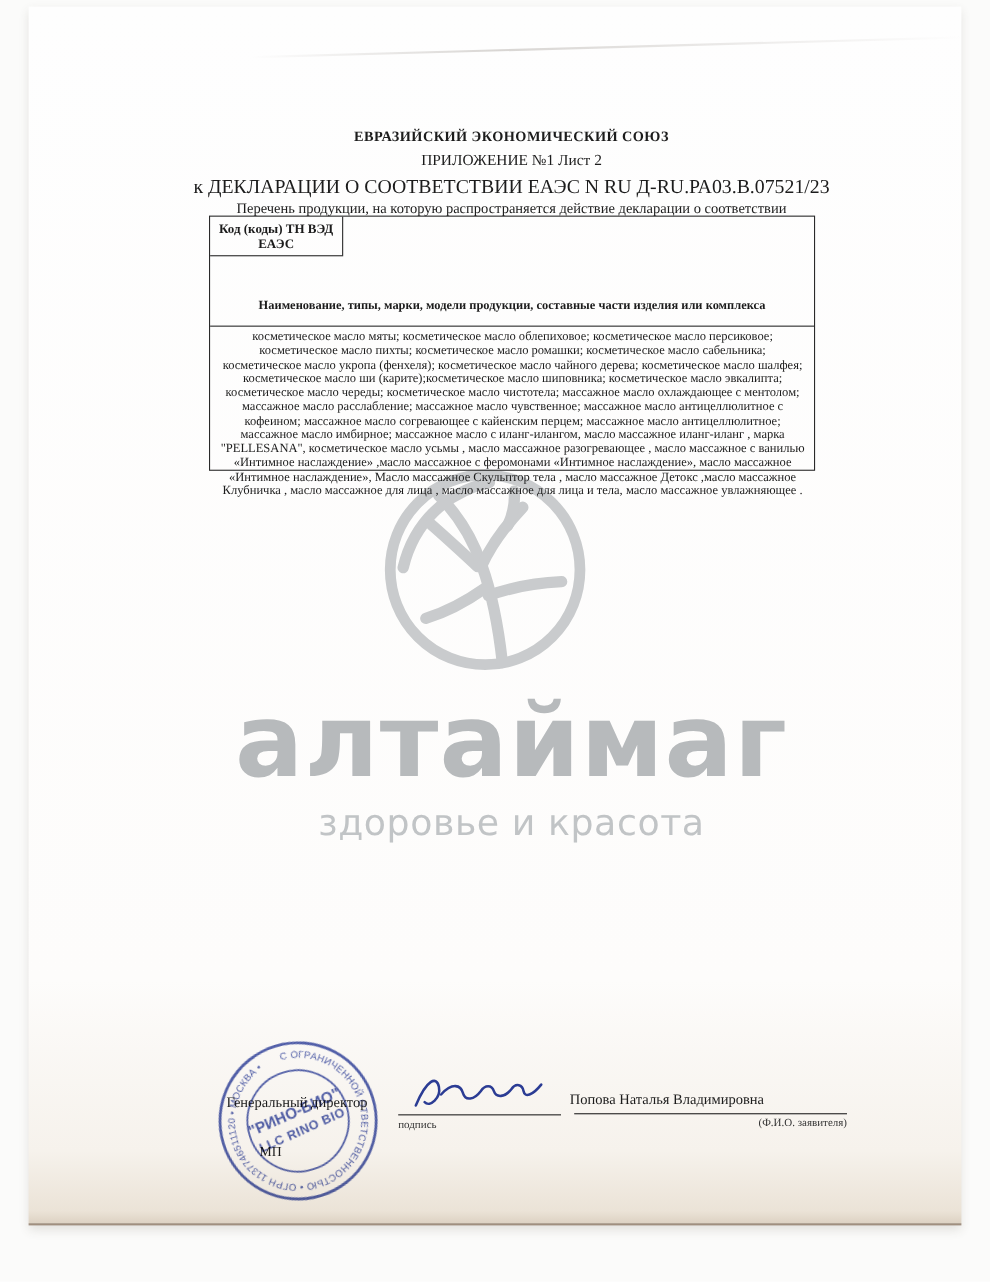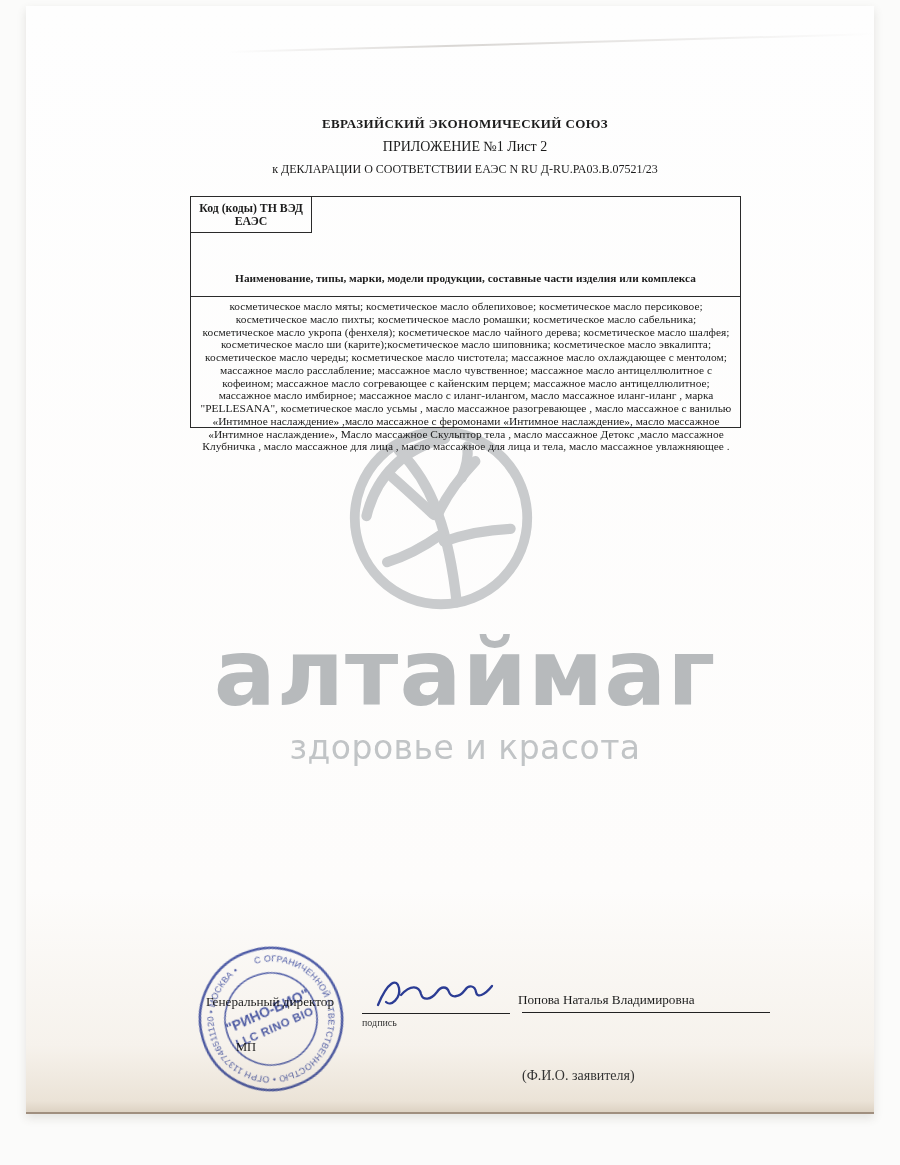--- a/index.html
+++ b/index.html
@@ -19,21 +19,21 @@
   }
   .crease{
     left:228px;top:42px;width:648px;height:2px;
     background:linear-gradient(90deg,rgba(140,132,124,0),rgba(140,132,124,.55) 35%,rgba(140,132,124,.25) 70%,rgba(140,132,124,0));
     transform:rotate(-1.6deg);opacity:.6;
   }
   
   .header{left:65px;top:115px;width:800px;text-align:center;line-height:17px;}
   .h-title{font-size:13px;font-weight:bold;letter-spacing:.4px;margin-bottom:6px;}
   .h-sub{font-size:14px;margin-bottom:6px;}
-  .h-decl{font-size:12px;margin-bottom:3px;}
+  .h-decl{font-size:18px;margin-bottom:3px;}
   .h-desc{font-size:13.2px;}
   
   .doc-table{
     left:190px;top:196px;width:551px;height:232px;
     border:1.7px solid #2a2a2a;display:flex;box-sizing:border-box;flex-direction:column;
   }
   .col1{width:121px;border-right:1.4px solid #2a2a2a;display:flex;flex-direction:column;box-sizing:border-box;}
   .col2{flex:1;display:flex;flex-direction:column;box-sizing:border-box;margin-top:28px;}
   .th{height:36px;border-bottom:1.4px solid #2a2a2a;font-weight:bold;text-align:center;
       display:flex;align-items:center;justify-content:center;box-sizing:border-box;padding:1px 4px;}
@@ -50,21 +50,21 @@
   .wm-tagline{left:15px;top:728px;width:900px;text-align:center;
     font-family:"DejaVu Sans", sans-serif;font-size:33px;color:#c1c4c6;letter-spacing:.5px;}
   
   .director{left:206px;top:994px;font-size:13.2px;}
   .mp{left:236px;top:1040px;font-size:12.5px;}
   .sig-art{left:365px;top:974px;width:140px;height:40px;}
   .sig-line{left:362px;top:1013px;width:148px;border-top:1.5px solid #222;}
   .sig-caption{left:362px;top:1017px;width:148px;text-align:left;font-size:10px;color:#333;}
   .fio-name{left:518px;top:992px;width:258px;text-align:left;font-size:13.2px;}
   .fio-line{left:522px;top:1012px;width:248px;border-top:1.5px solid #222;}
-  .fio-caption{left:522px;top:1068px;width:248px;text-align:left;font-size:14px;color:#333;}
+  .fio-caption{left:522px;top:1016px;width:248px;text-align:right;font-size:10px;color:#333;}
   
   .stamp{
     left:196px;top:944px;width:150px;height:150px;
     transform:rotate(-17deg);
     mix-blend-mode:multiply;opacity:.92;filter:blur(.3px);
   }
   .stamp text, .stamp textPath{
     font-family:"Liberation Sans", sans-serif;
     fill:#4353a8;
   }
@@ -90,20 +90,21 @@
     <path d="M103,124 C125,116 148,112 171,111"></path>
     <path d="M100,117 C83,129 65,139 45,145"></path>
   </svg>
   <div class="abs wm-brand wm">алтаймаг</div>
   <div class="abs wm-tagline wm">здоровье и красота</div>
 
   <div class="abs header">
     <div class="h-title">ЕВРАЗИЙСКИЙ ЭКОНОМИЧЕСКИЙ СОЮЗ</div>
     <div class="h-sub">ПРИЛОЖЕНИЕ №1 Лист 2</div>
     <div class="h-decl">к ДЕКЛАРАЦИИ  О СООТВЕТСТВИИ ЕАЭС N RU Д-RU.РА03.В.07521/23</div>
+    <div class="h-desc">Перечень продукции, на которую распространяется действие декларации о соответствии</div>
   </div>
 
   <div class="abs doc-table">
     <div class="col1">
       <div class="th">Код (коды) ТН ВЭД ЕАЭС</div>
       <div class="td"></div>
     </div>
     <div class="col2">
       <div class="th">Наименование, типы, марки, модели продукции, составные части изделия или комплекса</div>
       <div class="td">косметическое масло мяты; косметическое масло облепиховое; косметическое масло персиковое; косметическое масло пихты; косметическое масло ромашки; косметическое масло сабельника; косметическое масло укропа (фенхеля); косметическое масло чайного дерева; косметическое масло шалфея; косметическое масло ши (карите);косметическое масло шиповника; косметическое масло эвкалипта; косметическое масло череды; косметическое масло чистотела; массажное масло охлаждающее с ментолом; массажное масло расслабление; массажное масло чувственное; массажное масло антицеллюлитное с кофеином; массажное масло согревающее с кайенским перцем; массажное масло антицеллюлитное; массажное масло имбирное; массажное масло с иланг-илангом, масло массажное иланг-иланг , марка "PELLESANA", косметическое масло  усьмы , масло массажное разогревающее , масло массажное с ванилью «Интимное наслаждение» ,масло массажное  с феромонами «Интимное наслаждение»,  масло массажное «Интимное наслаждение», Масло массажное Скульптор тела , масло массажное Детокс ,масло массажное Клубничка , масло массажное для лица , масло массажное для лица и тела, масло массажное увлажняющее .</div>

